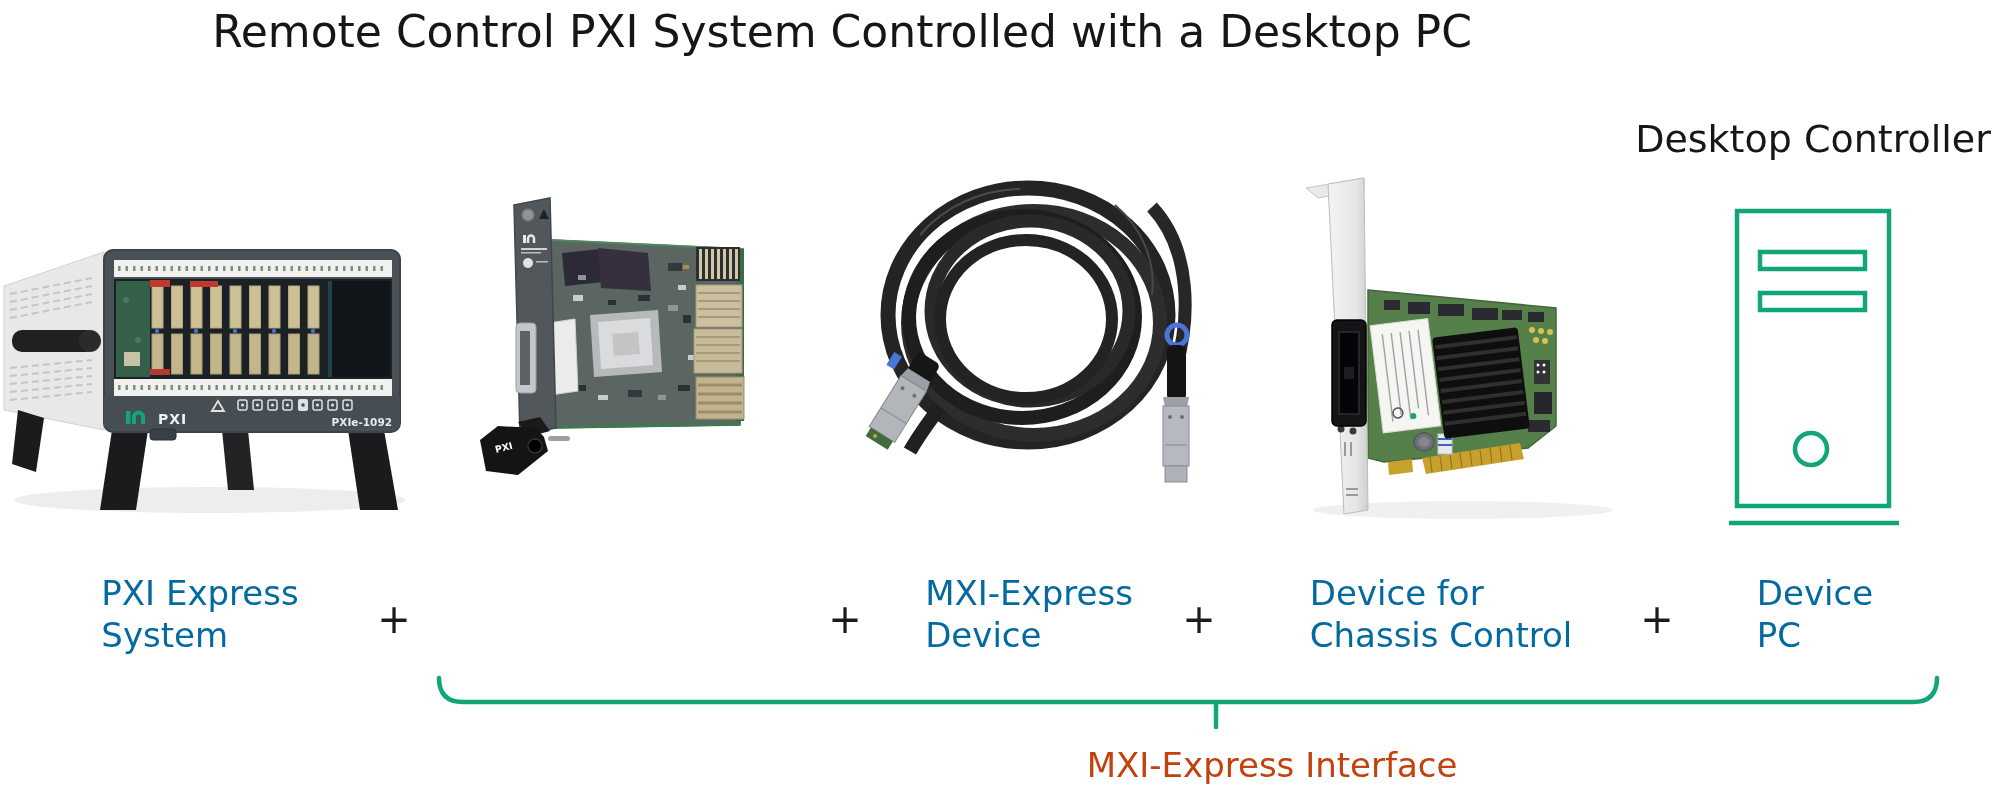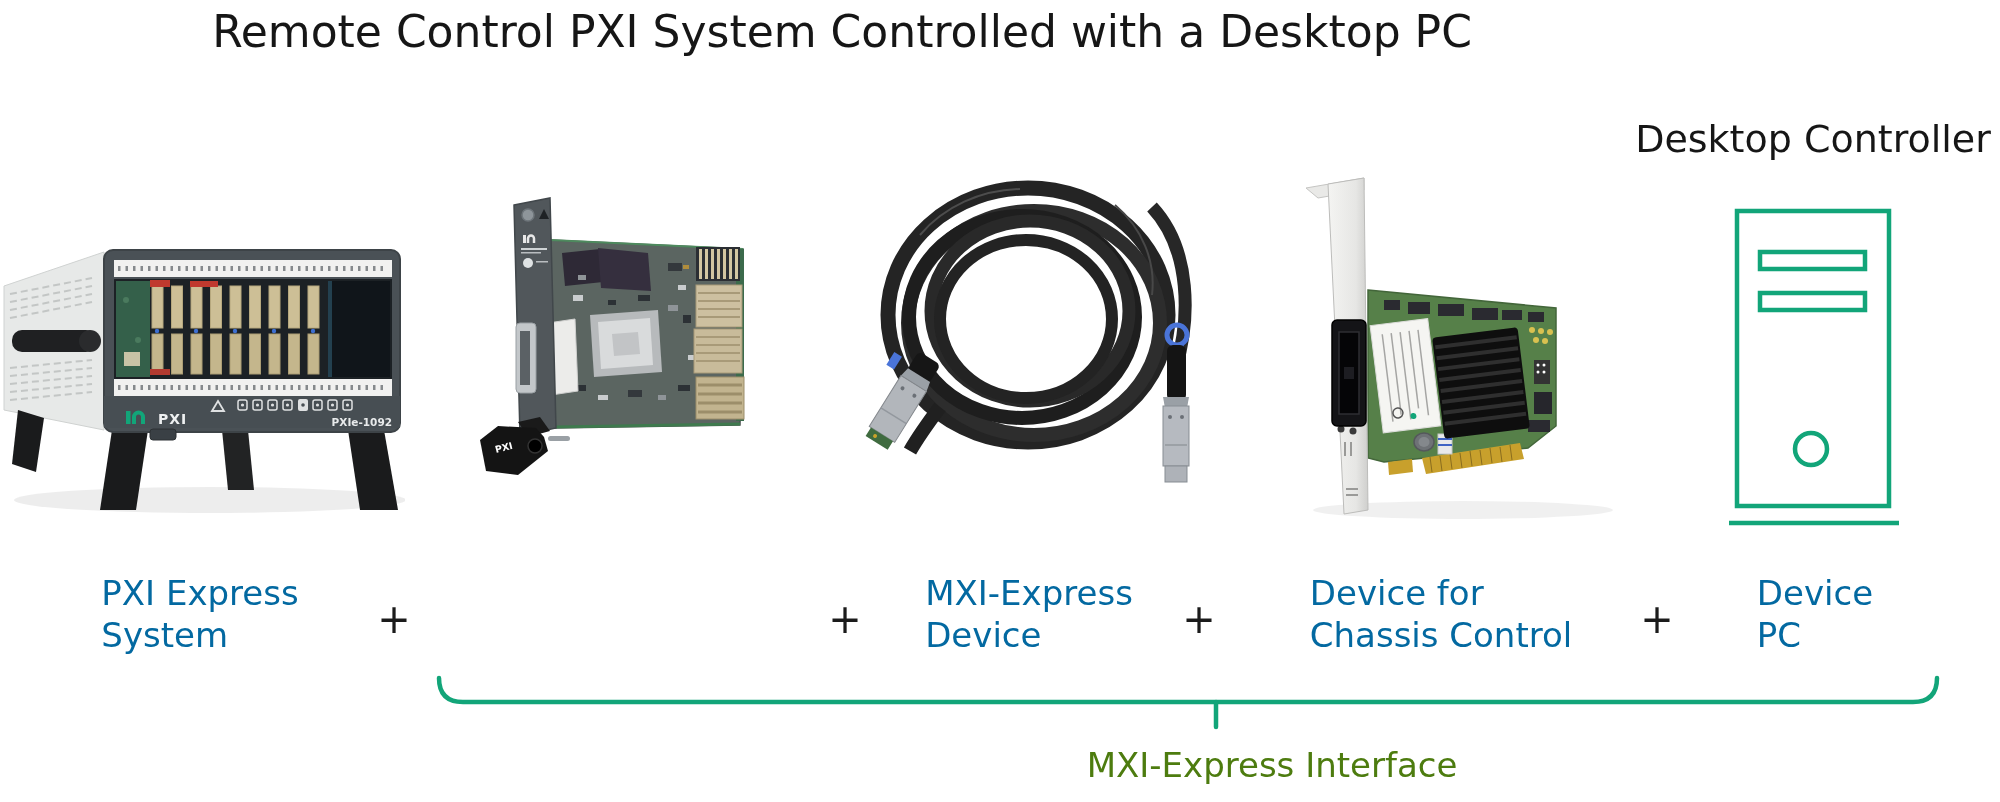--- a/index.html
+++ b/index.html
@@ -3,21 +3,21 @@
 <meta charset="utf-8">
 <style>
   html,body{margin:0;padding:0;background:#ffffff;}
   #canvas{position:relative;width:2000px;height:802px;background:#ffffff;overflow:hidden;
           font-family:"DejaVu Sans","Liberation Sans",sans-serif;color:#1b1b1b;}
   .abs{position:absolute;}
   #title{top:4px;left:0;width:1684px;text-align:center;font-size:44px;line-height:56px;color:#161616;}
   #sysctrl{top:116px;left:1813px;transform:translateX(-50%);font-size:38px;line-height:46px;white-space:nowrap;color:#161616;}
   .comp-label{top:572px;transform:translateX(-50%);font-size:34px;line-height:42px;white-space:nowrap;color:#0369a1;}
   .plus{top:597px;transform:translateX(-50%);font-size:40px;line-height:44px;color:#1b1b1b;}
-  #bracket-label{top:744px;left:1272px;transform:translateX(-50%);font-size:34px;line-height:42px;white-space:nowrap;color:#4d7c0f;}
+  #bracket-label{top:744px;left:1272px;transform:translateX(-50%);font-size:34px;line-height:42px;white-space:nowrap;color:#c2410c;}
   svg{display:block;}
 </style>
 </head>
 <body>
 
 <div id="canvas">
 
   <div id="title" class="abs">Remote Control PXI System Controlled with a Desktop PC</div>
 
   <div id="sysctrl" class="abs">Desktop Controller</div>

